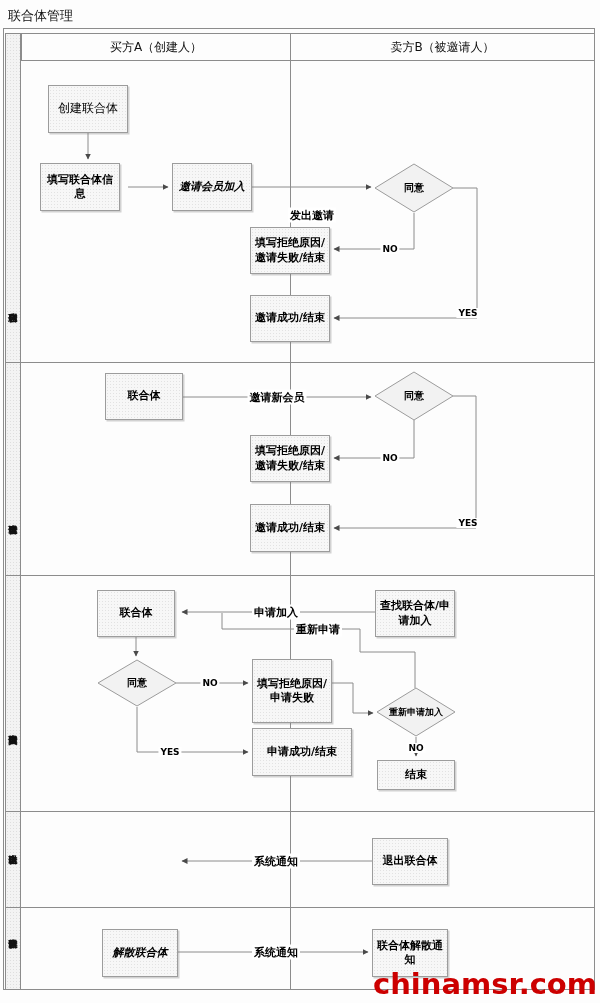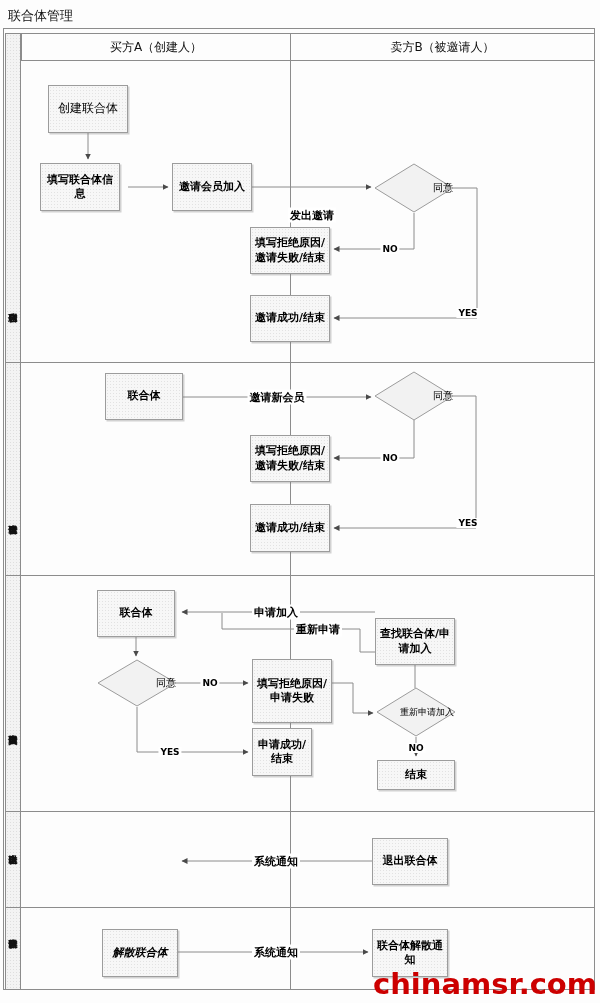--- a/index.html
+++ b/index.html
@@ -16,21 +16,21 @@
     display:flex;align-items:center;justify-content:center;font-size:12px;color:#111;}
   .hline{position:absolute;left:21px;width:574px;height:1px;background:#8c8c8c;z-index:1;}
   .vdivider{position:absolute;left:290px;top:61px;width:1px;height:929px;background:#8c8c8c;z-index:1;}
   #wires{position:absolute;left:0;top:0;z-index:2;}
   .node{position:absolute;box-sizing:border-box;z-index:3;
     background:#f7f7f7;background-image:radial-gradient(#e2e2e2 0.6px, transparent 0.7px);background-size:3px 3px;
     border:1px solid #9c9c9c;box-shadow:1.5px 1.5px 0 rgba(130,130,130,.35);
     display:flex;align-items:center;justify-content:center;text-align:center;
     font-size:11px;font-weight:bold;color:#000;line-height:1.3;padding:2px;}
   .node.plain{font-weight:normal;font-size:12px;}
-  .dlabel{position:absolute;z-index:3;font-size:10px;font-weight:normal;color:#000;text-align:right;}
+  .dlabel{position:absolute;z-index:3;font-size:10px;font-weight:bold;color:#000;text-align:center;}
   .dlabel.small{font-size:9px;}
   .elabel{position:absolute;z-index:3;transform:translate(-50%,-50%);background:#fff;
     font-size:11px;font-weight:bold;color:#000;padding:0 2px;white-space:nowrap;}
   .elabel.yn{font-size:9px;}
   .watermark{position:absolute;right:3px;top:967px;z-index:4;font-size:29px;font-weight:bold;
     color:#cc0000;letter-spacing:0px;font-family:"DejaVu Sans",sans-serif;}
 </style>
 </head>
 <body>
 
@@ -88,41 +88,41 @@
     <g stroke="#9c9c9c" stroke-width="1" fill="#f2f2f2">
       <polygon points="375,188 414,164 453,188 414,212"></polygon>
       <polygon points="375,396 414,372 453,396 414,420"></polygon>
       <polygon points="98,683 137,660 176,683 137,706"></polygon>
       <polygon points="377,712 416,688 455,712 416,736"></polygon>
     </g>
   </svg>
 
   <div class="node plain" style="left:48px;top:85px;width:80px;height:48px;">创建联合体</div>
   <div class="node" style="left:32px;top:163px;width:80px;height:48px;margin-left:8px;">填写联合体信息</div>
-  <div class="node" style="left:172px;top:163px;width:80px;height:48px;">邀请会员加入</div>
+  <div class="node" style="left:172px;top:163px;width:80px;height:48px;font-style:italic;">邀请会员加入</div>
   <div class="dlabel" style="left:375px;top:181px;width:78px;">同意</div>
   <div class="node" style="left:250px;top:227px;width:80px;height:47px;">填写拒绝原因/邀请失败/结束</div>
   <div class="node" style="left:250px;top:295px;width:80px;height:47px;">邀请成功/结束</div>
   <span class="elabel" style="left:312px;top:187px;margin-top:28px;">发出邀请</span>
   <span class="elabel yn" style="left:390px;top:249px;">NO</span>
   <span class="elabel yn" style="left:468px;top:313px;">YES</span>
 
   <div class="node" style="left:105px;top:373px;width:78px;height:47px;">联合体</div>
   <div class="dlabel" style="left:375px;top:389px;width:78px;">同意</div>
   <div class="node" style="left:250px;top:435px;width:80px;height:47px;">填写拒绝原因/邀请失败/结束</div>
   <div class="node" style="left:250px;top:504px;width:80px;height:48px;">邀请成功/结束</div>
   <span class="elabel" style="left:277px;top:397px;">邀请新会员</span>
   <span class="elabel yn" style="left:390px;top:458px;">NO</span>
   <span class="elabel yn" style="left:468px;top:523px;">YES</span>
 
   <div class="node" style="left:97px;top:590px;width:78px;height:47px;">联合体</div>
-  <div class="node" style="left:375px;top:590px;width:80px;height:47px;margin-top:28px;">查找联合体/申请加入</div>
+  <div class="node" style="left:375px;top:590px;width:80px;height:47px;">查找联合体/申请加入</div>
   <div class="dlabel" style="left:98px;top:676px;width:78px;">同意</div>
   <div class="node" style="left:252px;top:659px;width:80px;height:64px;">填写拒绝原因/申请失败</div>
-  <div class="node" style="left:252px;top:728px;width:60px;height:48px;">申请成功/结束</div>
+  <div class="node" style="left:252px;top:728px;width:100px;height:48px;">申请成功/结束</div>
   <div class="dlabel small" style="left:378px;top:706px;width:76px;">重新申请加入</div>
   <div class="node" style="left:377px;top:760px;width:78px;height:30px;">结束</div>
   <span class="elabel" style="left:276px;top:612px;">申请加入</span>
   <span class="elabel" style="left:318px;top:629px;">重新申请</span>
   <span class="elabel yn" style="left:210px;top:683px;">NO</span>
   <span class="elabel yn" style="left:170px;top:752px;">YES</span>
   <span class="elabel yn" style="left:416px;top:748px;">NO</span>
 
   <div class="node" style="left:372px;top:838px;width:76px;height:47px;">退出联合体</div>
   <span class="elabel" style="left:276px;top:861px;">系统通知</span>

